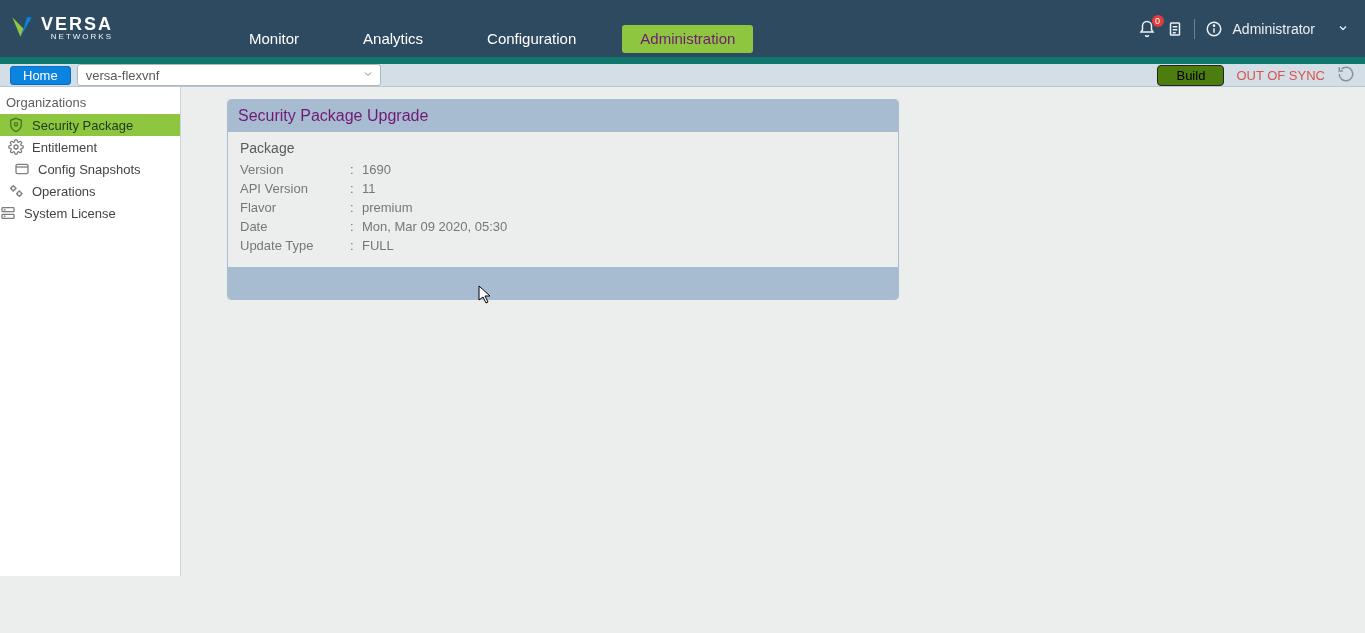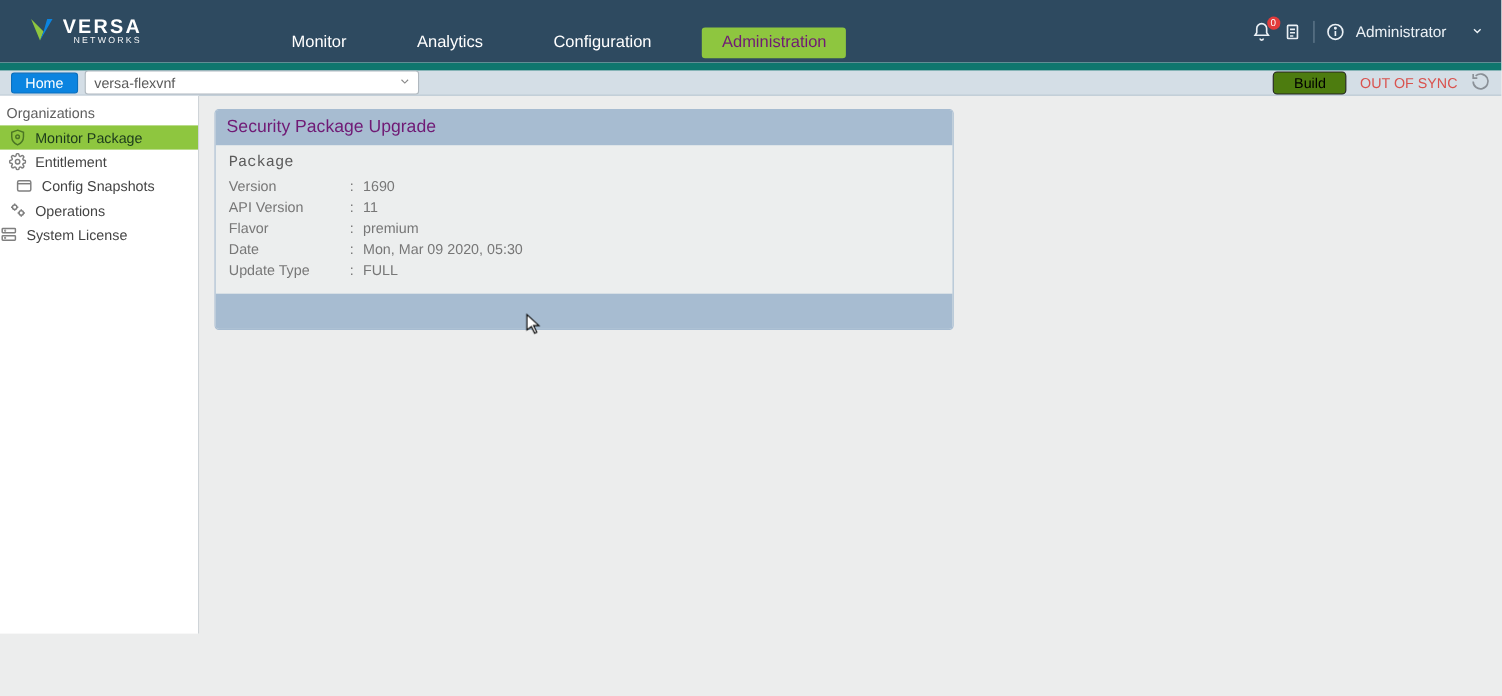--- a/index.html
+++ b/index.html
@@ -1,21 +1,21 @@
 <!DOCTYPE html>
 <html><head>
 <meta charset="utf-8">
 <style>
   * { box-sizing: border-box; margin: 0; padding: 0; }
   html, body { width: 100%; height: 100%; font-family: "Segoe UI", Arial, sans-serif; font-size: 13px; background: #eceded; color: #333; }
   body { display: flex; flex-direction: column; }
 
   
   .topbar { background: #2e4a60; height: 57px; display: flex; align-items: stretch; }
-  .brand { display: flex; align-items: center; padding: 0 14px 0 25px; }
+  .brand { display: flex; align-items: center; padding: 0 14px 0 9px; }
   .brand-text { color: #fff; letter-spacing: 2px; margin-left: 6px; }
   .brand-title { font-size: 18px; font-weight: 600; line-height: 16px; }
   .brand-sub   { font-size: 8px; letter-spacing: 2px; text-align: right; opacity: .95; }
   .topnav { display: flex; align-items: flex-end; margin-left: 90px; padding-bottom: 4px; }
   .topnav a {
     color: #fff; font-size: 15px; padding: 5px 18px 6px; margin: 0 14px;
     border-radius: 3px; text-decoration: none; display: inline-block;
   }
   .topnav a.active { background: #8ec63f; color: #701a75; }
   .toptools { margin-left: auto; display: flex; align-items: center; gap: 10px; padding: 0 16px; color: #eaf0f5; }
@@ -45,21 +45,21 @@
   }
   .device-select .chev { color: #8a8a8a; }
   .subbar-right { margin-left: auto; display: flex; align-items: center; gap: 12px; }
   .build-btn {
     border: 1px solid #222; background: #4d7c0f; padding: 2px 18px; border-radius: 4px;
     font-size: 13px; cursor: pointer;
   }
   .sync-status { color: #d9534f; font-size: 13px; }
 
   
-  .split { display: flex; flex: 1 1 auto; min-height: 0; }
+  .split { display: flex; flex: 1 1 auto; min-height: 0; gap: 32px; }
   .sidebar {
     width: 181px; background: #fff; border-right: 1px solid #cfd4d8; padding-top: 4px;
     height: 489px; overflow: hidden;
   }
   .side-heading { padding: 4px 6px; color: #5e5e5e; font-size: 13px; }
   .side-item {
     display: flex; align-items: center; gap: 8px; padding: 3px 6px 3px 8px;
     color: #444; cursor: pointer;
   }
   .side-item .lbl { white-space: nowrap; }
@@ -70,21 +70,21 @@
 
   
   .card {
     width: 672px; border: 1px solid #a7bcd1; border-radius: 4px; overflow: hidden;
     background: #eceeee;
   }
   .card-header {
     background: #a7bcd1; color: #701a75; padding: 7px 10px; font-size: 16px;
   }
   .card-body { padding: 8px 12px 12px; }
-  .card-body h4 { font-weight: 400; color: #5b5b5b; font-size: 14px; margin-bottom: 4px; font-family: Liberation Mono, monospace; }
+  .card-body h4 { font-weight: 400; color: #5b5b5b; font-size: 14px; margin-bottom: 4px; }
   .kv-row { display: flex; align-items: flex-start; color: #777; padding: 2px 0; font-size: 13px; }
   .kv-key { width: 110px; }
   .kv-colon { width: 12px; }
   .card-footer { background: #a7bcd1; height: 32px; }
 
   
   .cursor {
     position: fixed; left: 478px; top: 285px; pointer-events: none;
   }
 </style>
@@ -173,21 +173,21 @@
   <aside class="sidebar">
     <div class="side-heading">Organizations</div>
 
     <div class="side-item active" style="padding-left:8px">
       <span class="ic">
         <svg width="16" height="16" viewBox="0 0 24 24" fill="none" stroke="#355c1b" stroke-width="2">
             <path d="M12 2l8 3v6c0 5-3.5 9-8 11-4.5-2-8-6-8-11V5l8-3z"></path>
             <circle cx="12" cy="11" r="2.5"></circle>
           </svg>
       </span>
-      <span class="lbl">Monitor Package</span>
+      <span class="lbl">Security Package</span>
     </div>
 
     <div class="side-item" style="padding-left:8px">
       <span class="ic">
         <svg width="16" height="16" viewBox="0 0 24 24" fill="none" stroke="#555" stroke-width="2">
             <circle cx="12" cy="12" r="3"></circle>
             <path d="M19.4 15a1.7 1.7 0 0 0 .34 1.87l.06.06a2 2 0 1 1-2.83 2.83l-.06-.06a1.7 1.7 0 0 0-1.87-.34 1.7 1.7 0 0 0-1 1.55V21a2 2 0 1 1-4 0v-.09a1.7 1.7 0 0 0-1-1.55 1.7 1.7 0 0 0-1.87.34l-.06.06a2 2 0 1 1-2.83-2.83l.06-.06a1.7 1.7 0 0 0 .34-1.87 1.7 1.7 0 0 0-1.55-1H3a2 2 0 1 1 0-4h.09a1.7 1.7 0 0 0 1.55-1 1.7 1.7 0 0 0-.34-1.87l-.06-.06a2 2 0 1 1 2.83-2.83l.06.06a1.7 1.7 0 0 0 1.87.34H9a1.7 1.7 0 0 0 1-1.55V3a2 2 0 1 1 4 0v.09a1.7 1.7 0 0 0 1 1.55 1.7 1.7 0 0 0 1.87-.34l.06-.06a2 2 0 1 1 2.83 2.83l-.06.06a1.7 1.7 0 0 0-.34 1.87V9a1.7 1.7 0 0 0 1.55 1H21a2 2 0 1 1 0 4h-.09a1.7 1.7 0 0 0-1.55 1z"></path>
           </svg>
       </span>
       <span class="lbl">Entitlement</span>

